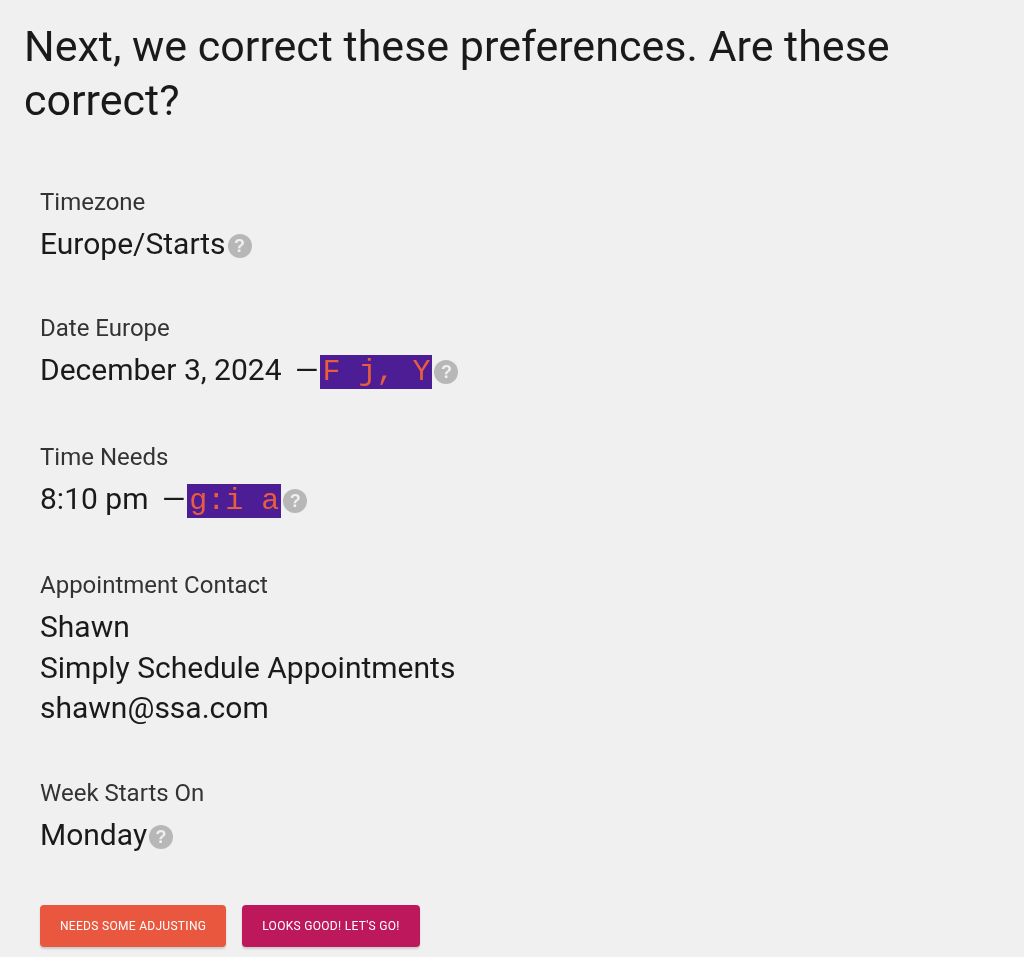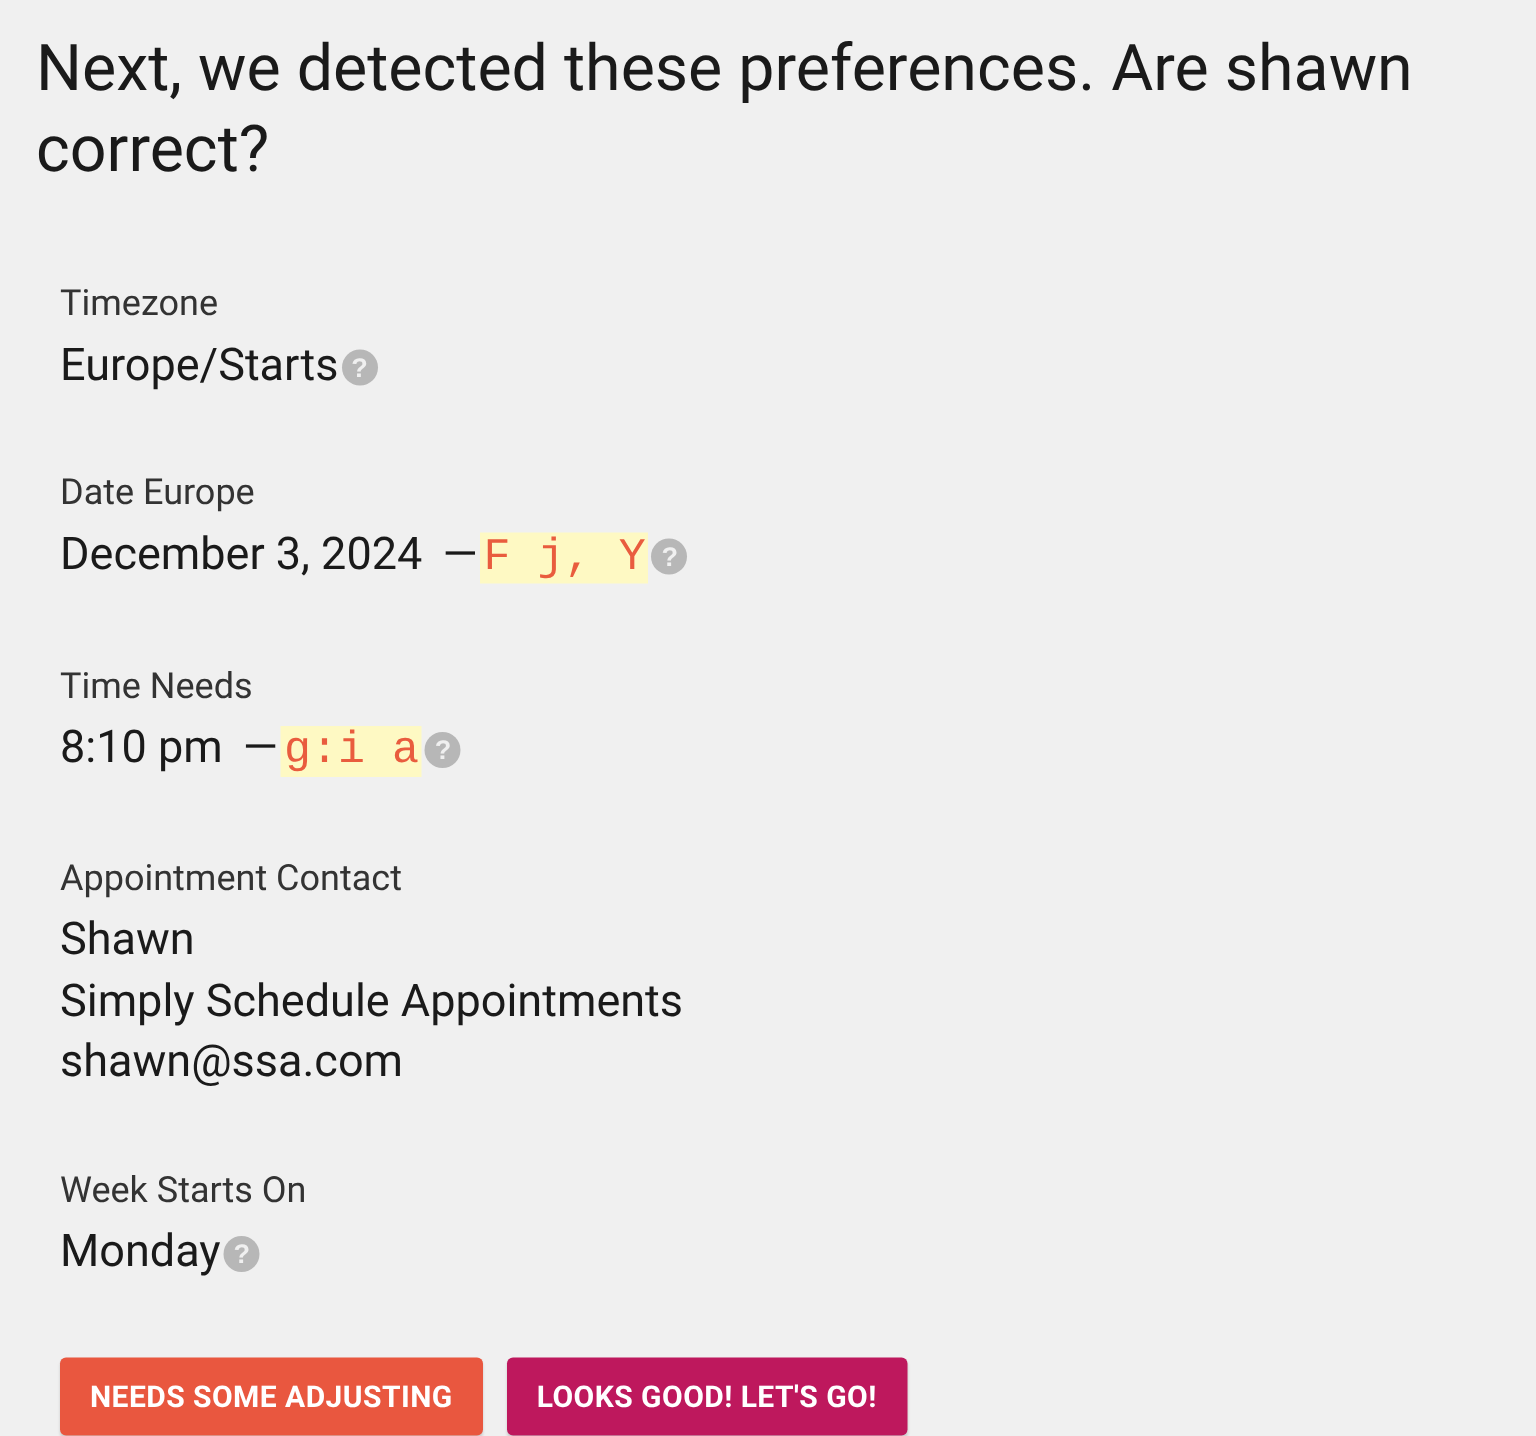--- a/index.html
+++ b/index.html
@@ -32,21 +32,21 @@
       color: #333;
       margin-bottom: 8px;
     }
     .pref-value-line {
       font-size: 30px;
       color: #1a1a1a;
       line-height: 1.35;
     }
     .code-chip {
       font-family: "Courier New", Courier, monospace;
-      background: #fef9c3;
+      background: #4c1d95;
       color: #e95c3e;
       padding: 0 2px;
     }
     .help-icon {
       display: inline-flex;
       align-items: center;
       justify-content: center;
       width: 24px;
       height: 24px;
       border-radius: 50%;
@@ -69,40 +69,40 @@
     .button-row {
       display: flex;
       gap: 16px;
       margin-top: 10px;
       padding-left: 0;
     }
     .btn {
       border: none;
       border-radius: 4px;
       padding: 14px 20px;
-      font-size: 20px;
-      font-weight: 700;
+      font-size: 12px;
+      font-weight: 400;
       letter-spacing: 0.3px;
       color: #fff;
       cursor: pointer;
       box-shadow: 0 2px 2px rgba(0,0,0,0.15);
       text-transform: uppercase;
       font-family: Roboto, Arial, sans-serif;
     }
     .btn-red {
       background: #e9573f;
     }
     .btn-green {
       background: #be185d;
     }
   </style>
 </head>
 <body>
 
-<h1 class="heading">Next, we detected these preferences. Are shawn correct?</h1>
+<h1 class="heading">Next, we correct these preferences. Are these correct?</h1>
 
 <div class="prefs">
 
   <div class="pref-block">
     <div class="pref-label">Timezone</div>
     <div class="pref-value-line">
       <span>Europe/Starts</span><span class="help-icon">?</span>
     </div>
   </div>
 

